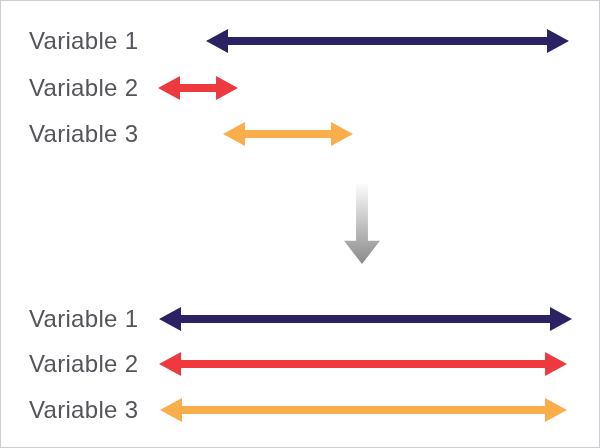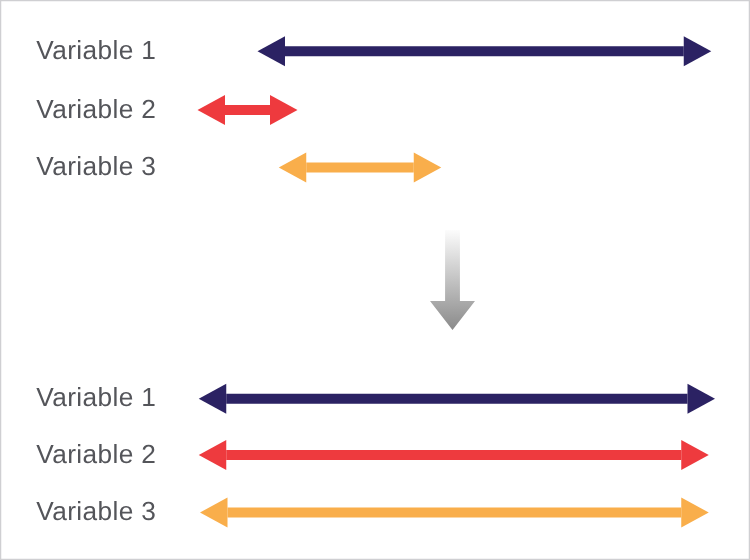--- a/index.html
+++ b/index.html
@@ -20,21 +20,21 @@
     left: 0;
     width: 100%;
     height: 24px;
   }
 
   .label {
     position: absolute;
     left: 28px;
     top: 0;
     line-height: 24px;
-    font-size: 21px;
+    font-size: 24px;
     font-weight: 400;
     color: #54555a;
     letter-spacing: 0.3px;
     white-space: nowrap;
   }
 
   
   .h-arrow {
     position: absolute;
     top: 0;

